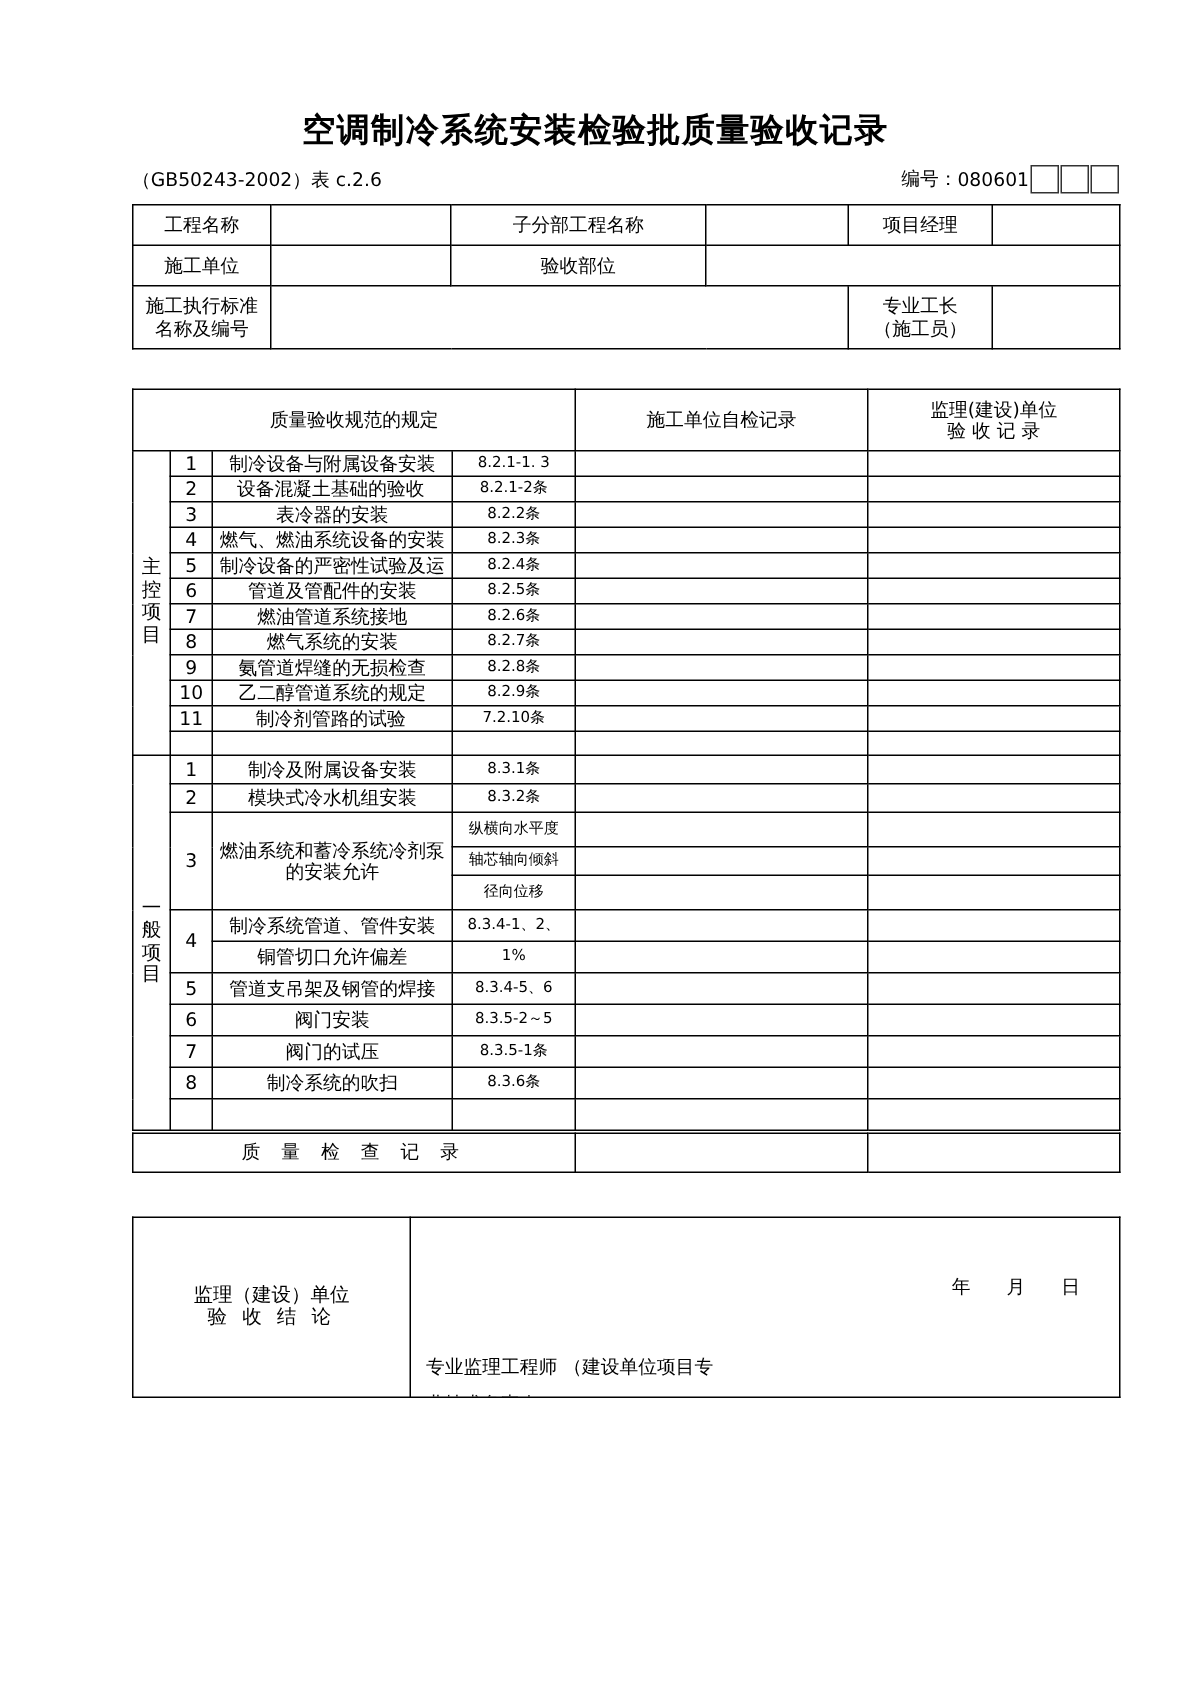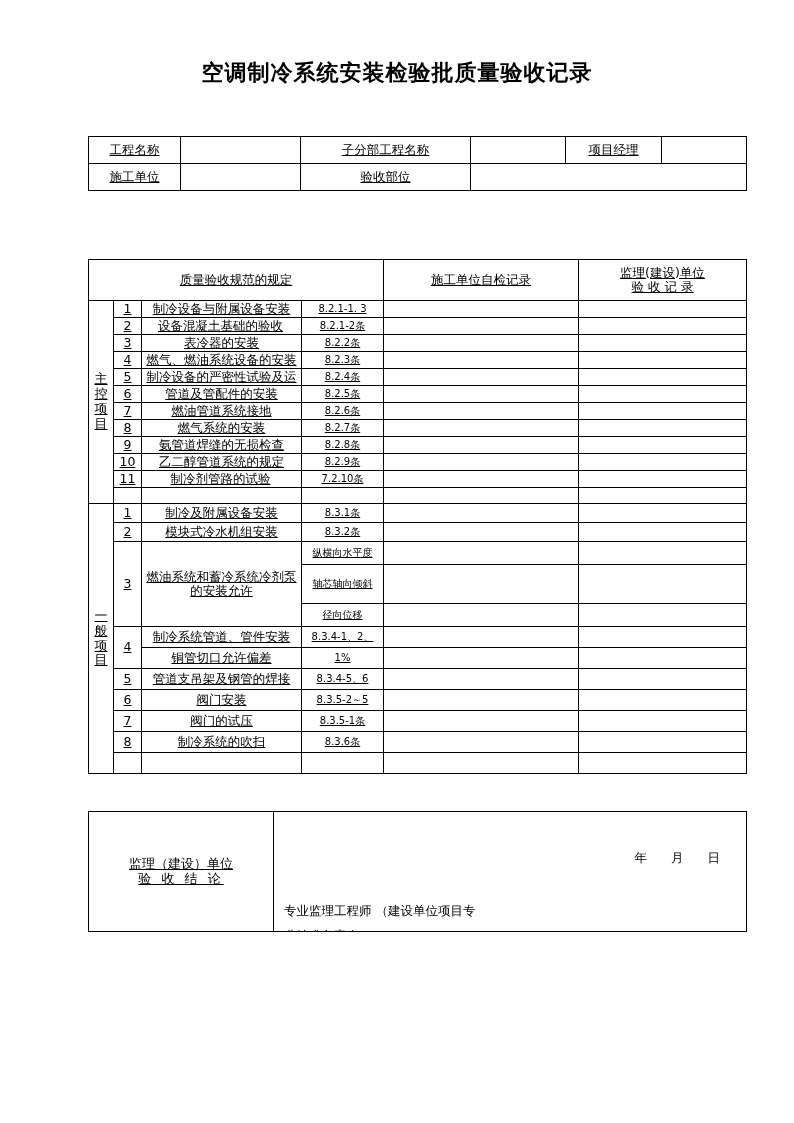--- a/index.html
+++ b/index.html
@@ -20,21 +20,21 @@
     left: 0; top: 0;
     width: 794px;
     height: 1123px;
     box-sizing: border-box;
   }
 
   
   .doc-title {
     position: absolute;
     left: 0;
-    top: 58px;
+    top: 72px;
     width: 794px;
     text-align: center;
     font-size: 22px;
     font-weight: bold;
     letter-spacing: 1px;
     font-family: "DejaVu Sans", "Liberation Sans", sans-serif;
   }
 
   
   .subhead {
@@ -67,21 +67,20 @@
     box-sizing: border-box;
   }
 
   
   table.frm {
     position: absolute;
     left: 88px;
     border-collapse: collapse;
     table-layout: fixed;
     font-size: 12.5px;
-    text-decoration: underline;
   }
   table.frm td {
     border: 1px solid #000;
     padding: 0 2px;
     text-align: center;
     vertical-align: middle;
     overflow: hidden;
     line-height: 1.15;
   }
   .lbl { white-space: nowrap; }
@@ -191,20 +190,30 @@
     word-break: break-all;
   }
 </style>
 </head>
 <body>
 
 <div class="page">
 
   <div class="doc-title">空调制冷系统安装检验批质量验收记录</div>
 
+  <div class="subhead">
+    <span class="std">（GB50243-2002）表 c.2.6</span>
+    <span class="numwrap">
+      <span class="numlabel">编号：</span>
+        <span class="numlabel">080601</span>
+      <span class="numbox"></span>
+      <span class="numbox"></span>
+      <span class="numbox"></span>
+    </span>
+  </div>
 
   <table class="frm" style="top:136px; width:658px;">
     <colgroup>
       <col style="width:92px">
       <col style="width:120px">
       <col style="width:170px">
       <col style="width:95px">
       <col style="width:96px">
       <col style="width:85px">
     </colgroup>
@@ -216,20 +225,32 @@
         <td></td>
         <td class="lbl">项目经理</td>
         <td></td>
       </tr>
       <tr style="height:27px;">
         <td class="lbl">施工单位</td>
         <td></td>
         <td class="lbl">验收部位</td>
         <td colspan="3"></td>
       </tr>
+      <tr style="height:42px;">
+        <td class="two-line">
+          <span>施工执行标准</span><br>
+          <span>名称及编号</span>
+        </td>
+        <td colspan="3"></td>
+        <td class="two-line">
+          <span>专业工长</span><br>
+          <span>（施工员）</span>
+        </td>
+        <td></td>
+      </tr>
     </tbody>
   </table>
 
   <table class="frm" id="main-table" style="top:259px; width:658px;">
     <colgroup>
       <col style="width:25px">
       <col style="width:28px">
       <col style="width:160px">
       <col style="width:82px">
       <col style="width:195px">
@@ -390,21 +411,21 @@
               <i></i>
               <i></i>
               <i></i>
               <i></i>
               <i></i>
               <i></i>
               <i></i>
           </div>
         </td>
       </tr>
-      <tr style="height:39px;">
+      <tr style="height:19px;">
         <td class="clause">轴芯轴向倾斜</td>
         <td class="gridcell">
           <div class="cbgrid">
             <i></i>
               <i></i>
               <i></i>
               <i></i>
               <i></i>
               <i></i>
               <i></i>
@@ -542,20 +563,25 @@
     </tbody>
   </table>
 
   <table class="frm" style="top:755px; width:658px;">
     <colgroup>
       <col style="width:295px">
       <col style="width:195px">
       <col style="width:168px">
     </colgroup>
     <tbody>
+      <tr style="height:26px;">
+        <td class="spaced">质 量 检 查 记 录</td>
+        <td></td>
+        <td></td>
+      </tr>
     </tbody>
   </table>
 
   <table class="frm" style="top:811px; width:658px;">
     <colgroup>
       <col style="width:185px">
       <col style="width:473px">
     </colgroup>
     <tbody>
       <tr style="height:120px;">

